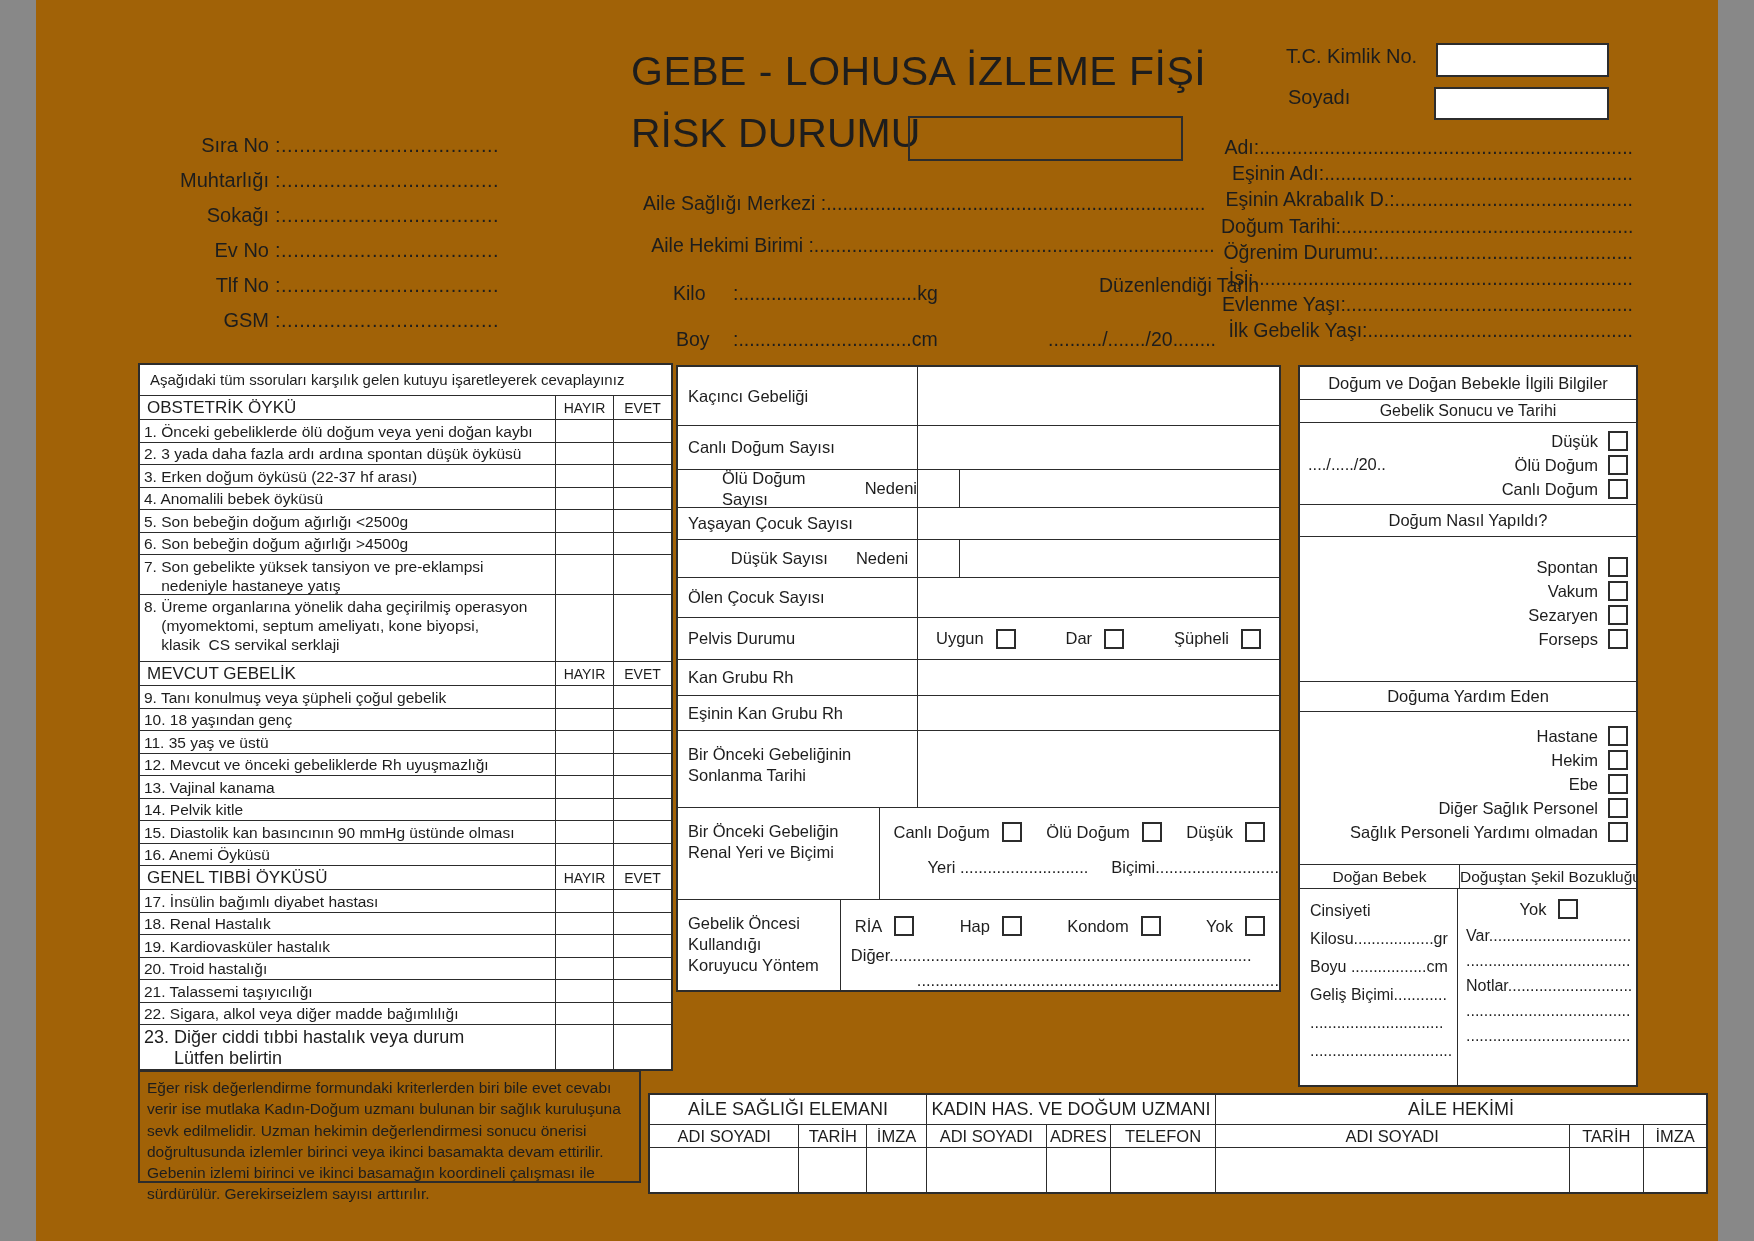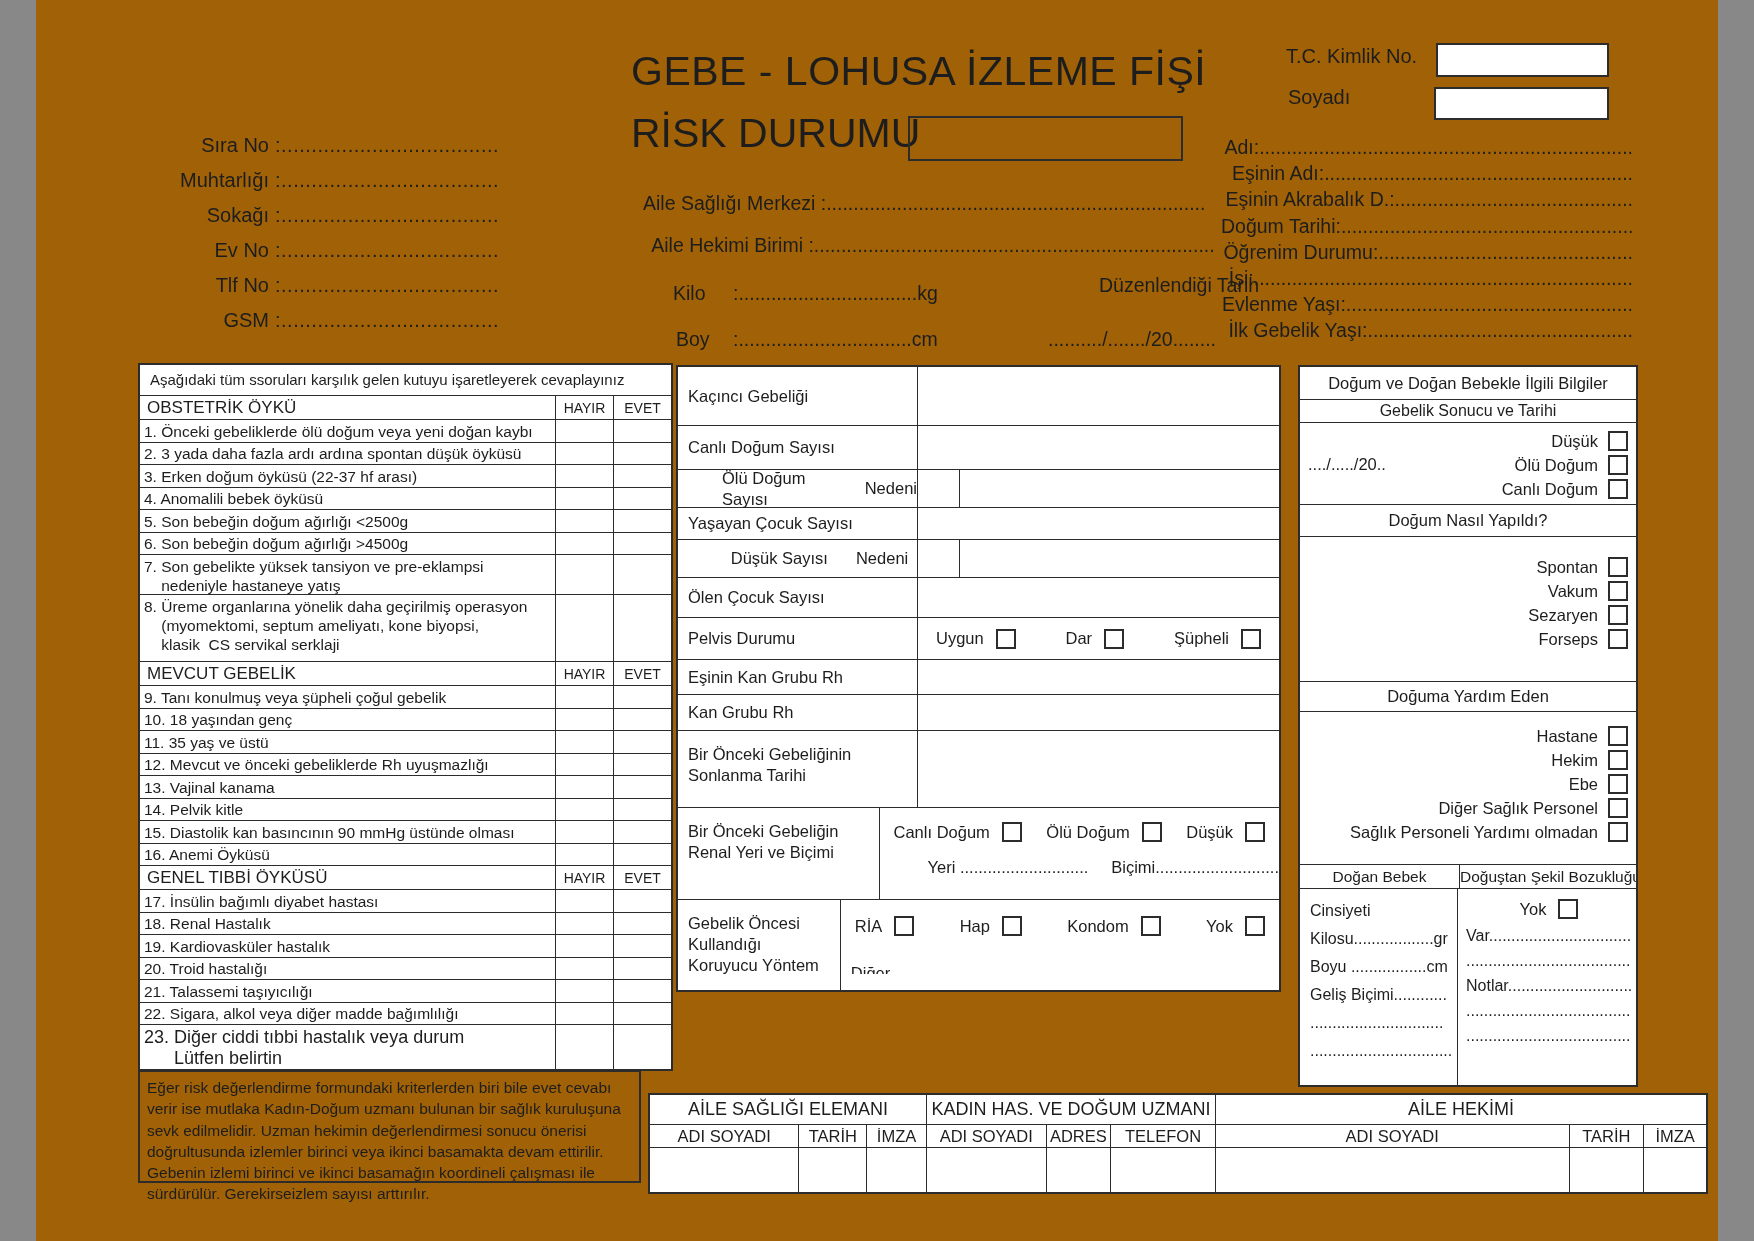--- a/index.html
+++ b/index.html
@@ -407,30 +407,30 @@
               <span class="cb"></span>
             </span>
             <span class="opt">
               <span class="opt-label">Şüpheli</span>
               <span class="cb"></span>
             </span>
           </div>
       </div>
     </div>
 
+    <div class="m-row" style="height:36px;">
+      <div class="m-label">
+        <div>Kan Grubu  Rh</div>
+      </div>
+      <div class="m-value"></div>
+    </div>
+
     <div class="m-row" style="height:35px;">
       <div class="m-label">
         <div>Eşinin Kan Grubu Rh</div>
-      </div>
-      <div class="m-value"></div>
-    </div>
-
-    <div class="m-row" style="height:36px;">
-      <div class="m-label">
-        <div>Kan Grubu  Rh</div>
       </div>
       <div class="m-value"></div>
     </div>
 
     <div class="m-row" style="height:77px;">
       <div class="m-label top">
         <div>Bir Önceki Gebeliğinin</div>
         <div>Sonlanma Tarihi</div>
       </div>
       <div class="m-value"></div>
@@ -477,21 +477,21 @@
             </span>
             <span class="opt">
               <span class="opt-label">Kondom</span>
               <span class="cb"></span>
             </span>
             <span class="opt">
               <span class="opt-label">Yok</span>
               <span class="cb"></span>
             </span>
           </div>
-        <div class="m-line" style="margin-top:28px; padding-left:10px;">Diğer...............................................................................</div>
+        <div class="m-line" style="margin-top:10px; padding-left:10px;">Diğer...............................................................................</div>
         <div class="m-line" style="margin-top:6px; padding-left:76px;">...............................................................................</div>
       </div>
     </div>
   </div>
 
   <div class="abs birth-table">
     <div class="b-head" style="height:33px; padding-top:7px;">Doğum ve Doğan Bebekle İlgili Bilgiler</div>
     <div class="b-head" style="height:23px; padding-top:2px; font-size:16px;">Gebelik  Sonucu ve Tarihi</div>
 
     <div class="b-sec" style="height:82px;">

